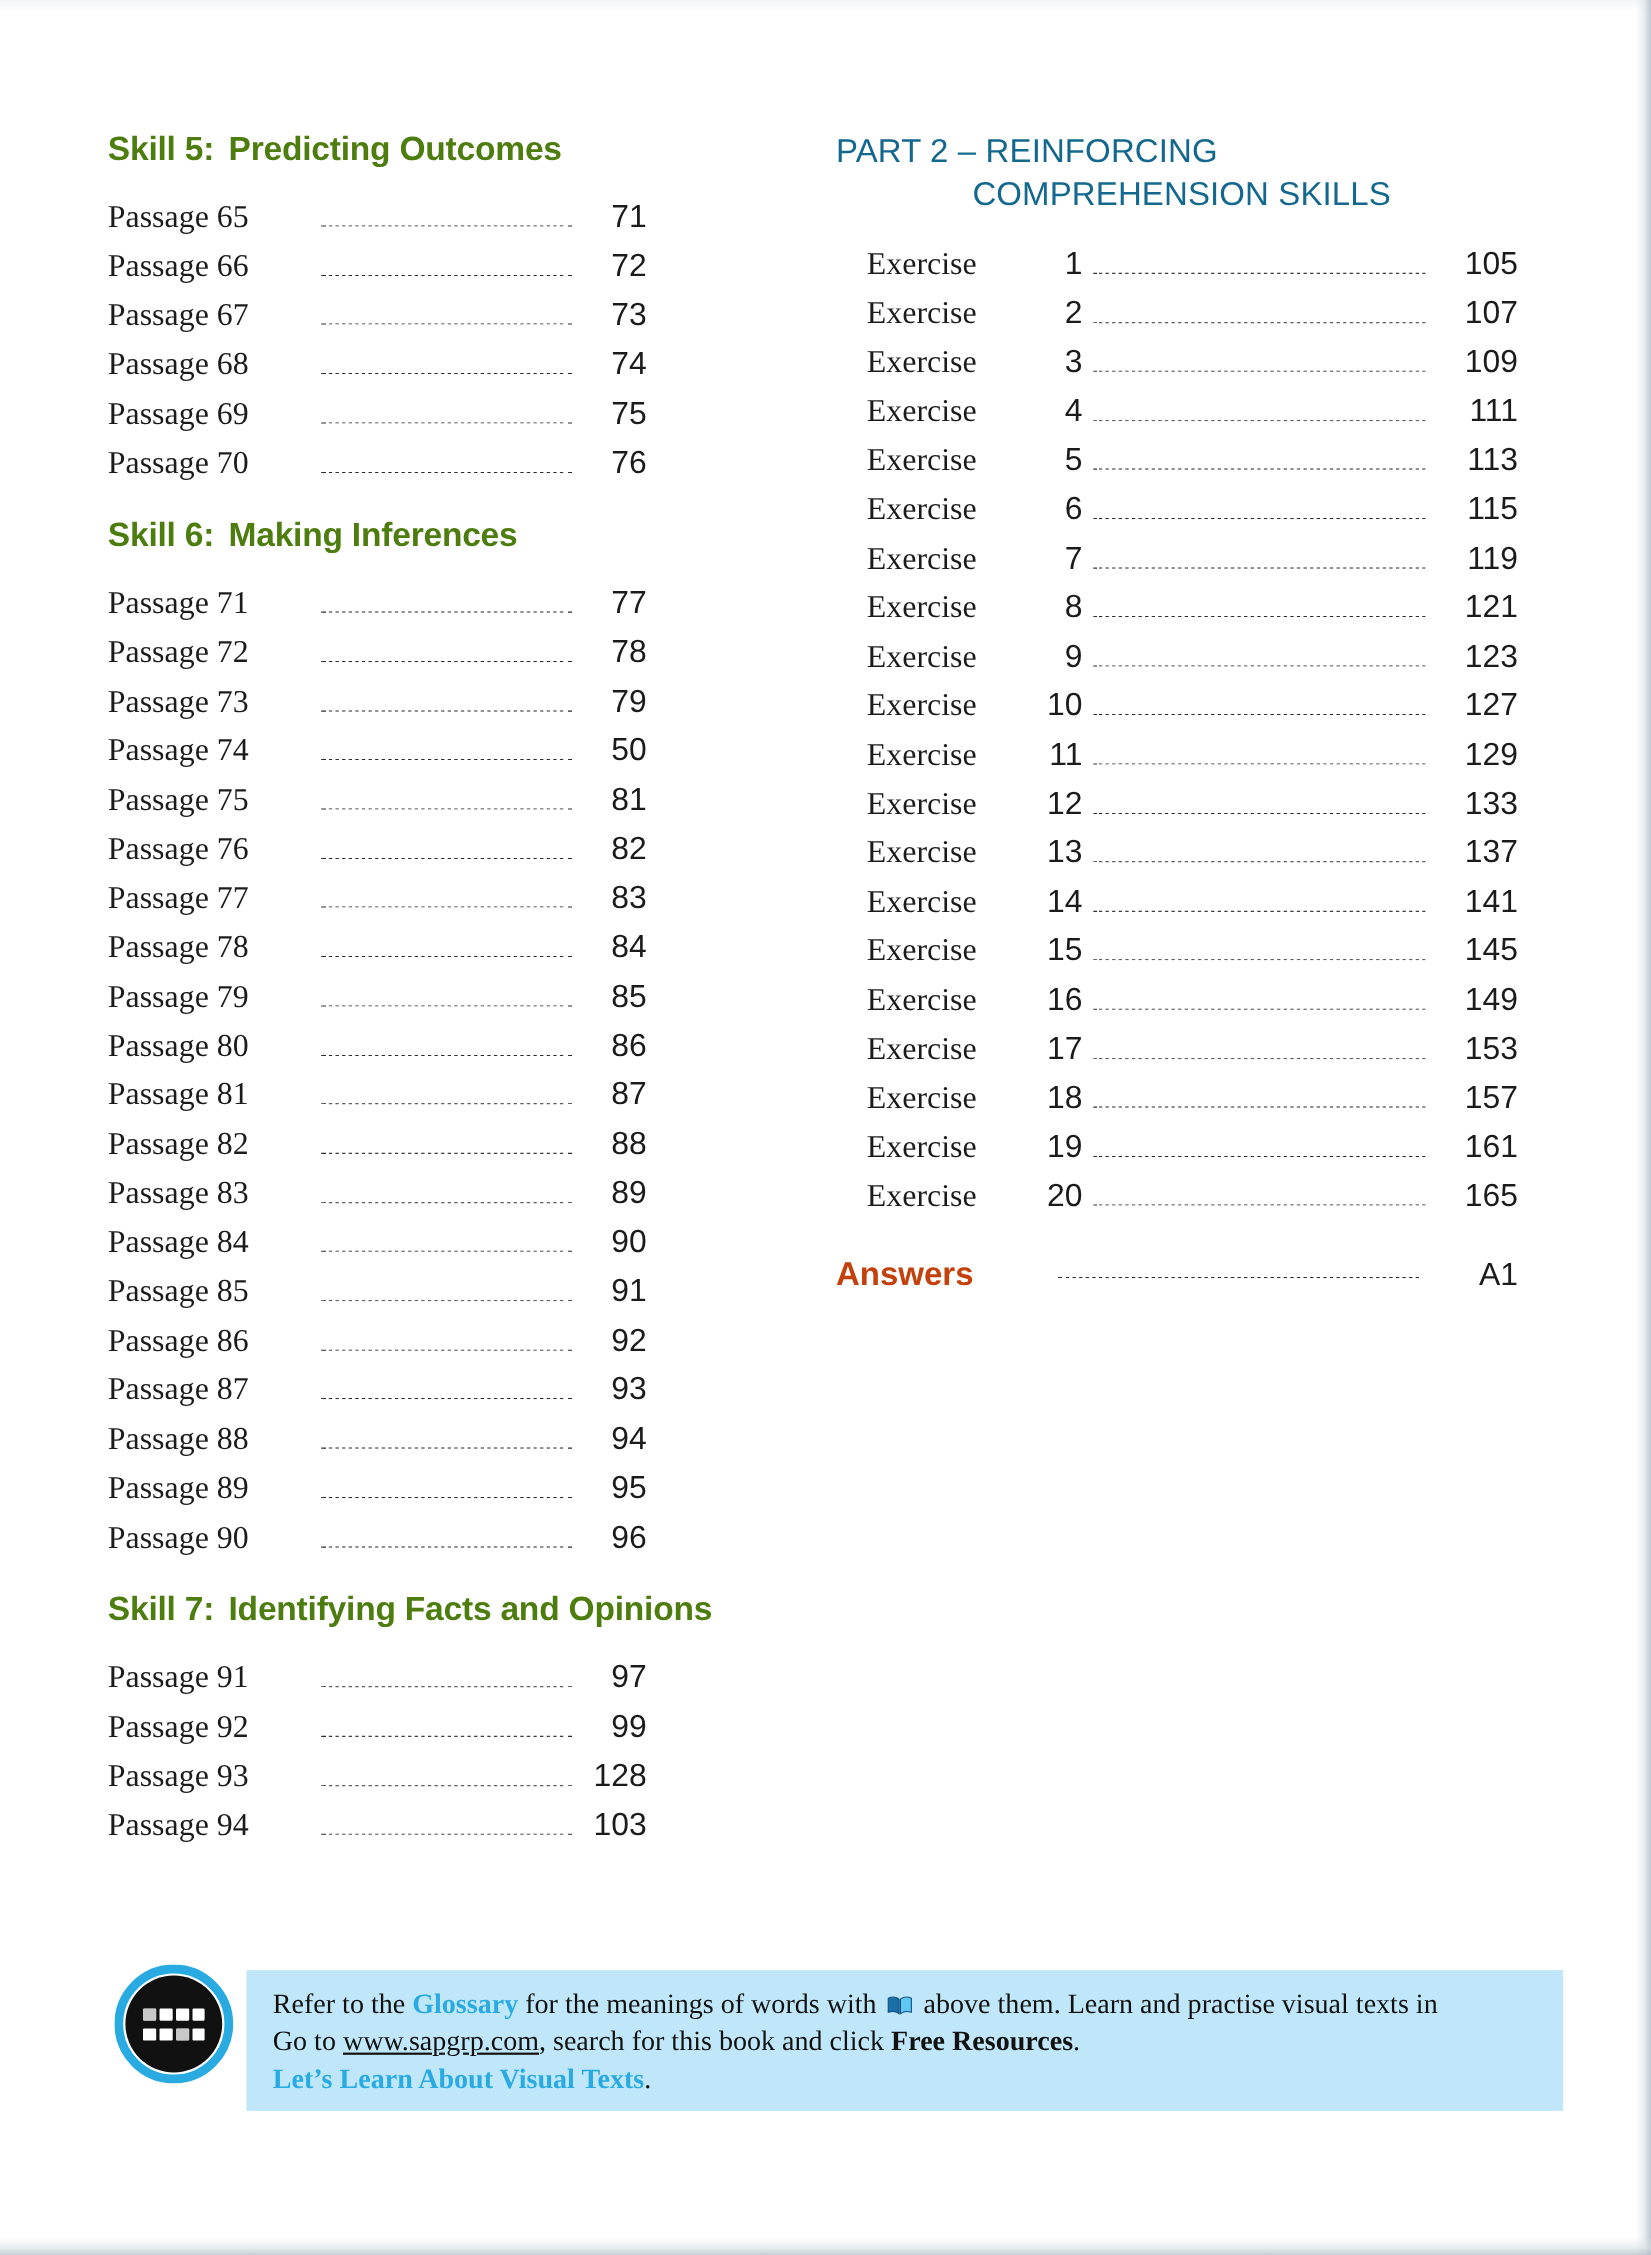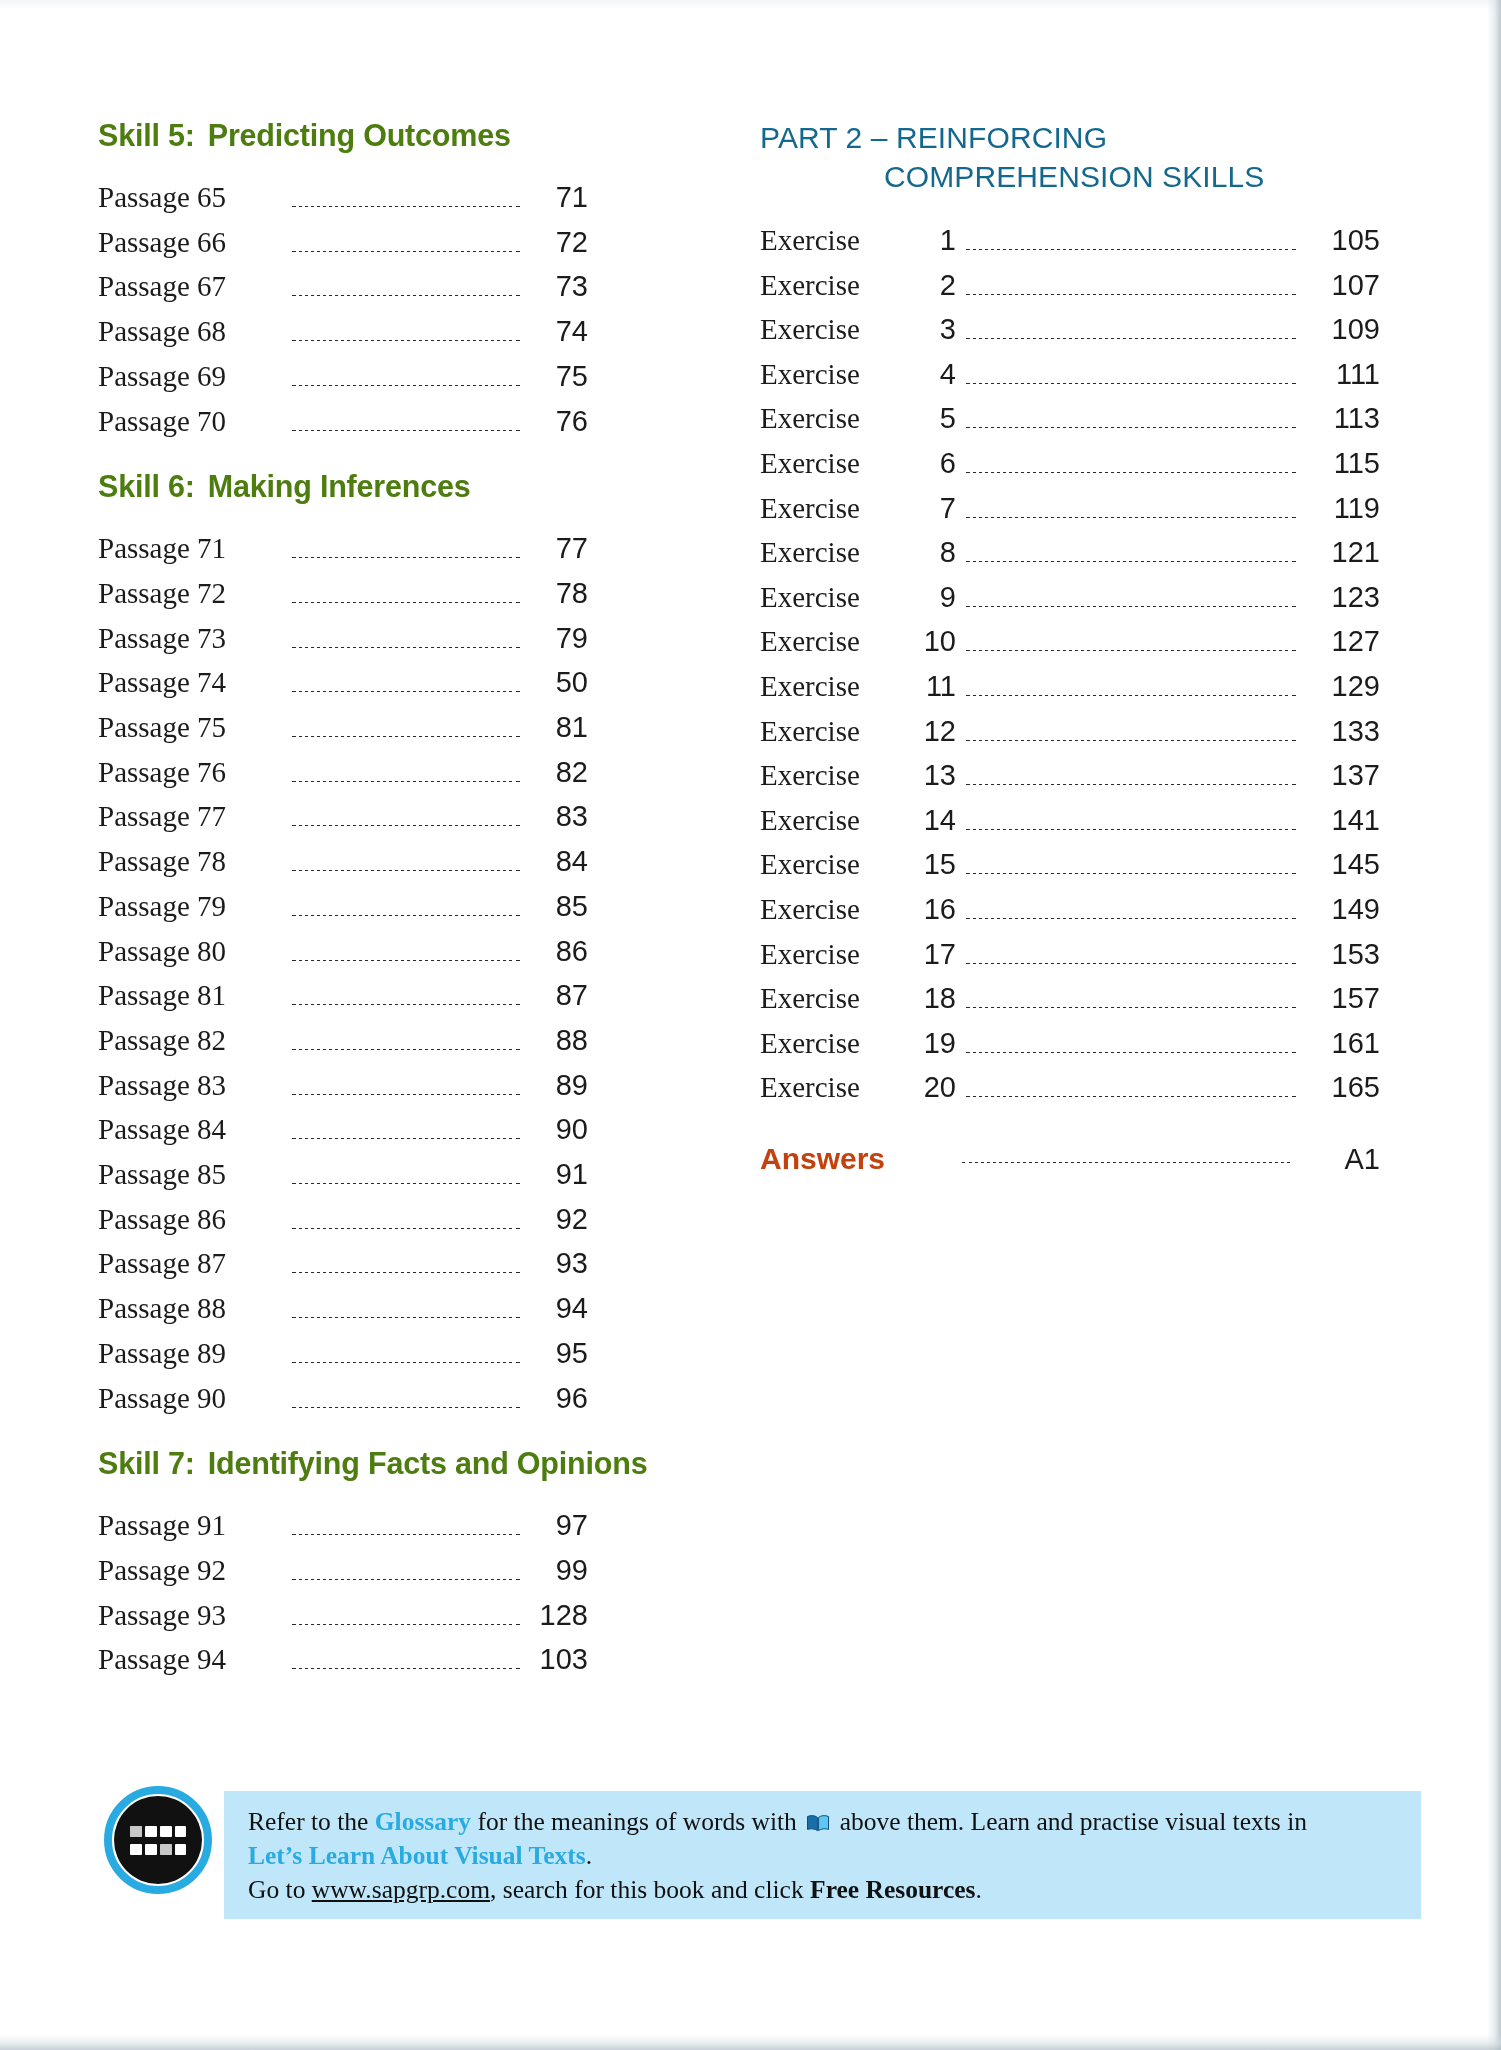--- a/index.html
+++ b/index.html
@@ -123,21 +123,21 @@
     text-align: right;
   }
 
   
   .col-left .toc-label { width: 186px; }
   .col-left .toc-page  { width: 62px; }
   .col-left .leader    { margin-left: 8px; margin-right: 6px; }
 
   
   .col-right .toc-row { line-height: 44.6px; }
-  .col-right .toc-label { width: 152px; }
+  .col-right .toc-label { width: 152px; margin-left: 28px; }
   .col-right .toc-num-inline { width: 44px; }
   .col-right .toc-page { width: 84px; }
   .col-right .leader { margin-left: 10px; margin-right: 0px; }
 
   .gap-after-heading { height: 22px; }
   .gap-before-heading { height: 26px; }
 
   .answers-row {
     display: flex;
     align-items: baseline;
@@ -547,20 +547,20 @@
   </div>
 
   <div class="footer">
     <div class="footer-text">
       <span>Refer to the </span><span class="cyan">Glossary</span><span> for the meanings of words with </span><span class="book-glyph"><svg viewBox="0 0 24 20" width="24" height="20" xmlns="http://www.w3.org/2000/svg">
             <path d="M1.5 3.5 C5 2, 9 2.5, 11.4 4.4 L11.4 17.6 C9 15.8, 5 15.2, 1.5 16.4 Z" fill="#1a6fa8" stroke="#0e4f7d" stroke-width="1"></path>
             <path d="M22.5 3.5 C19 2, 15 2.5, 12.6 4.4 L12.6 17.6 C15 15.8, 19 15.2, 22.5 16.4 Z" fill="#5fc8f2" stroke="#0e4f7d" stroke-width="1"></path>
           </svg></span><span> above them. Learn and practise visual texts in</span>
     </div>
     <div class="footer-text">
+      <span>Go to </span><span class="ul">www.sapgrp.com</span><span>, search for this book and click </span><span class="bold">Free Resources</span><span>.</span>
+    </div>
+    <div class="footer-text">
       <span class="cyan">Let’s Learn About Visual Texts</span><span>.</span>
     </div>
-    <div class="footer-text">
-      <span>Go to </span><span class="ul">www.sapgrp.com</span><span>, search for this book and click </span><span class="bold">Free Resources</span><span>.</span>
-    </div>
   </div>
 
 </div>
 
 </body></html>

